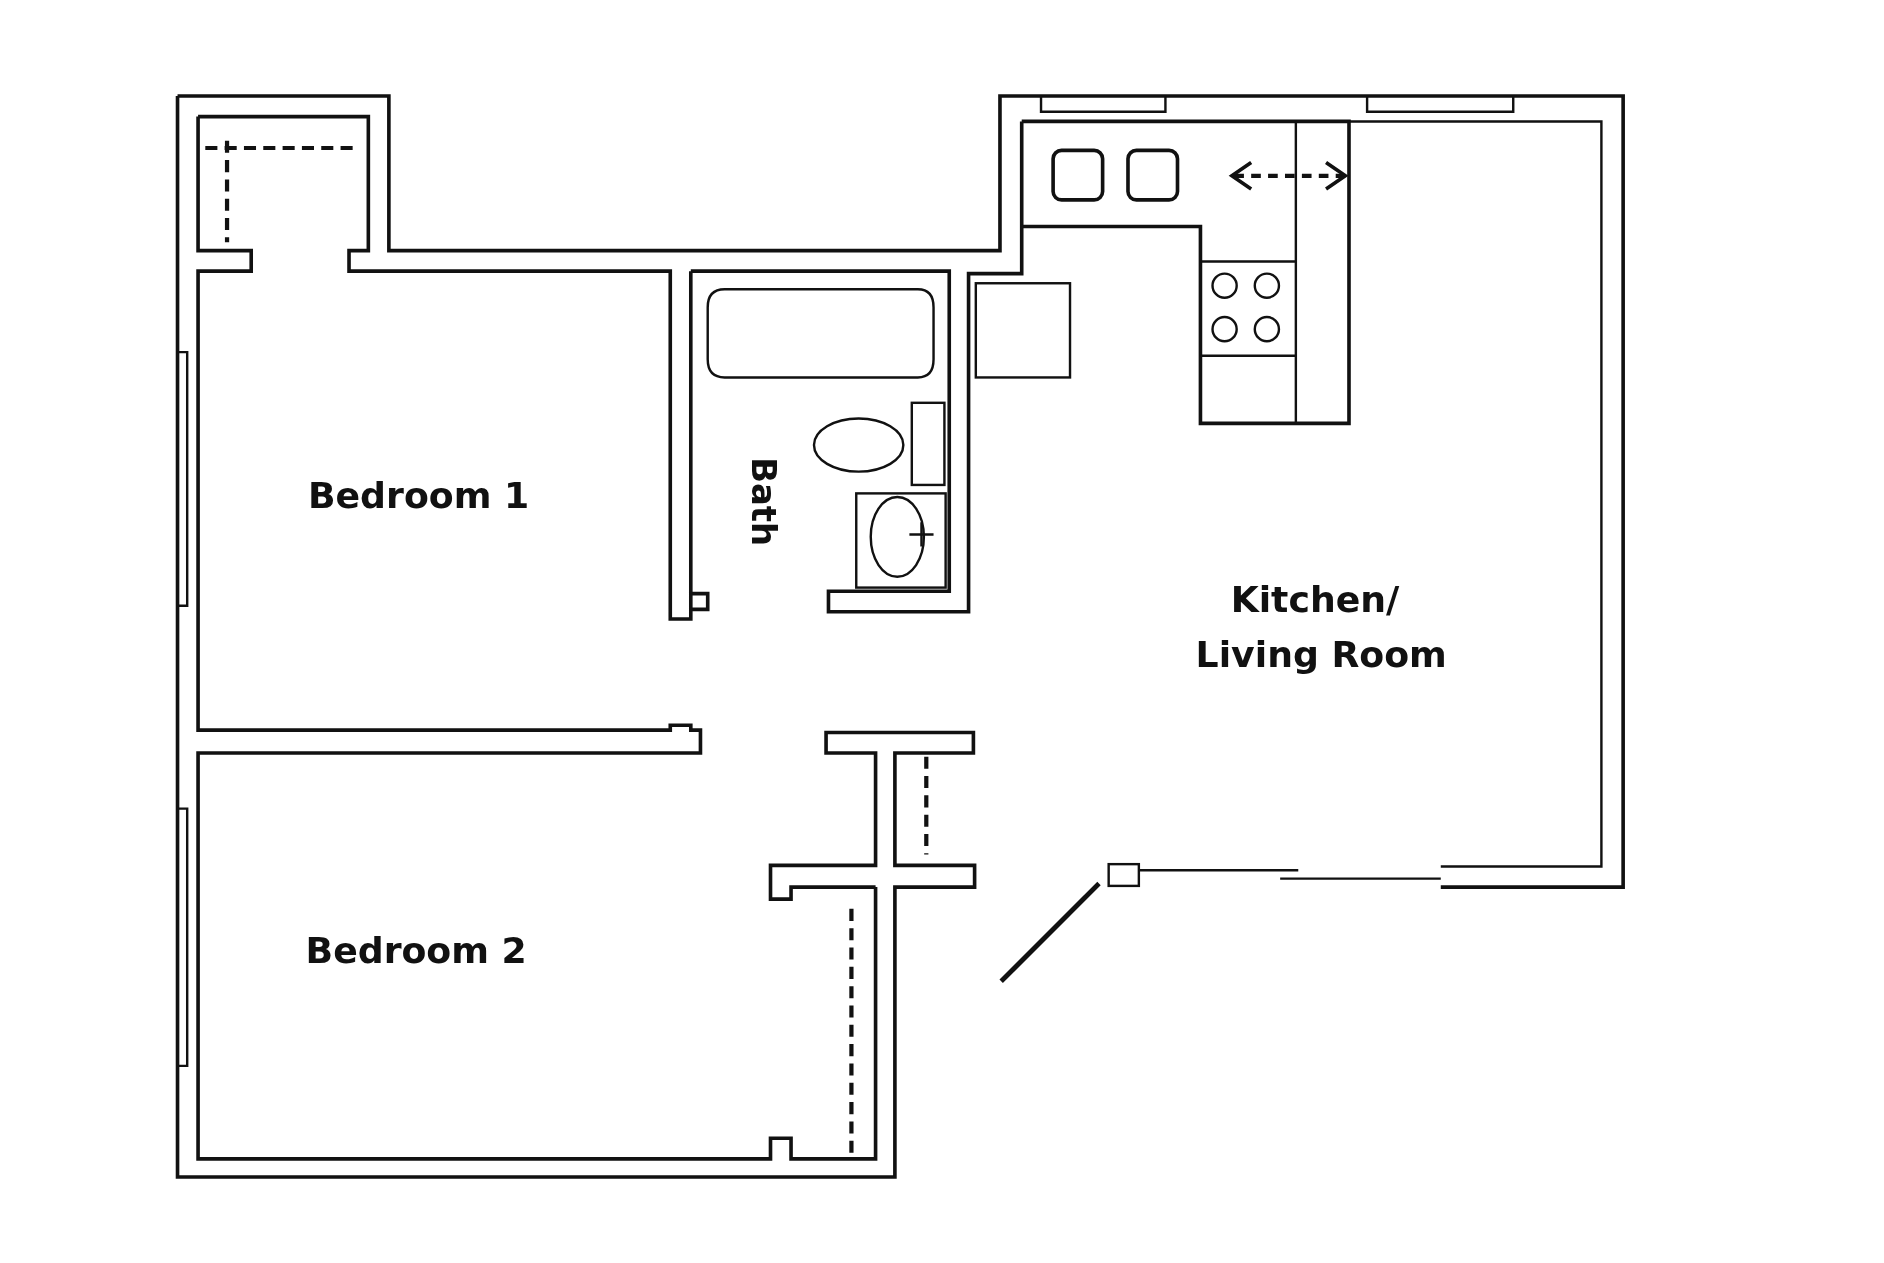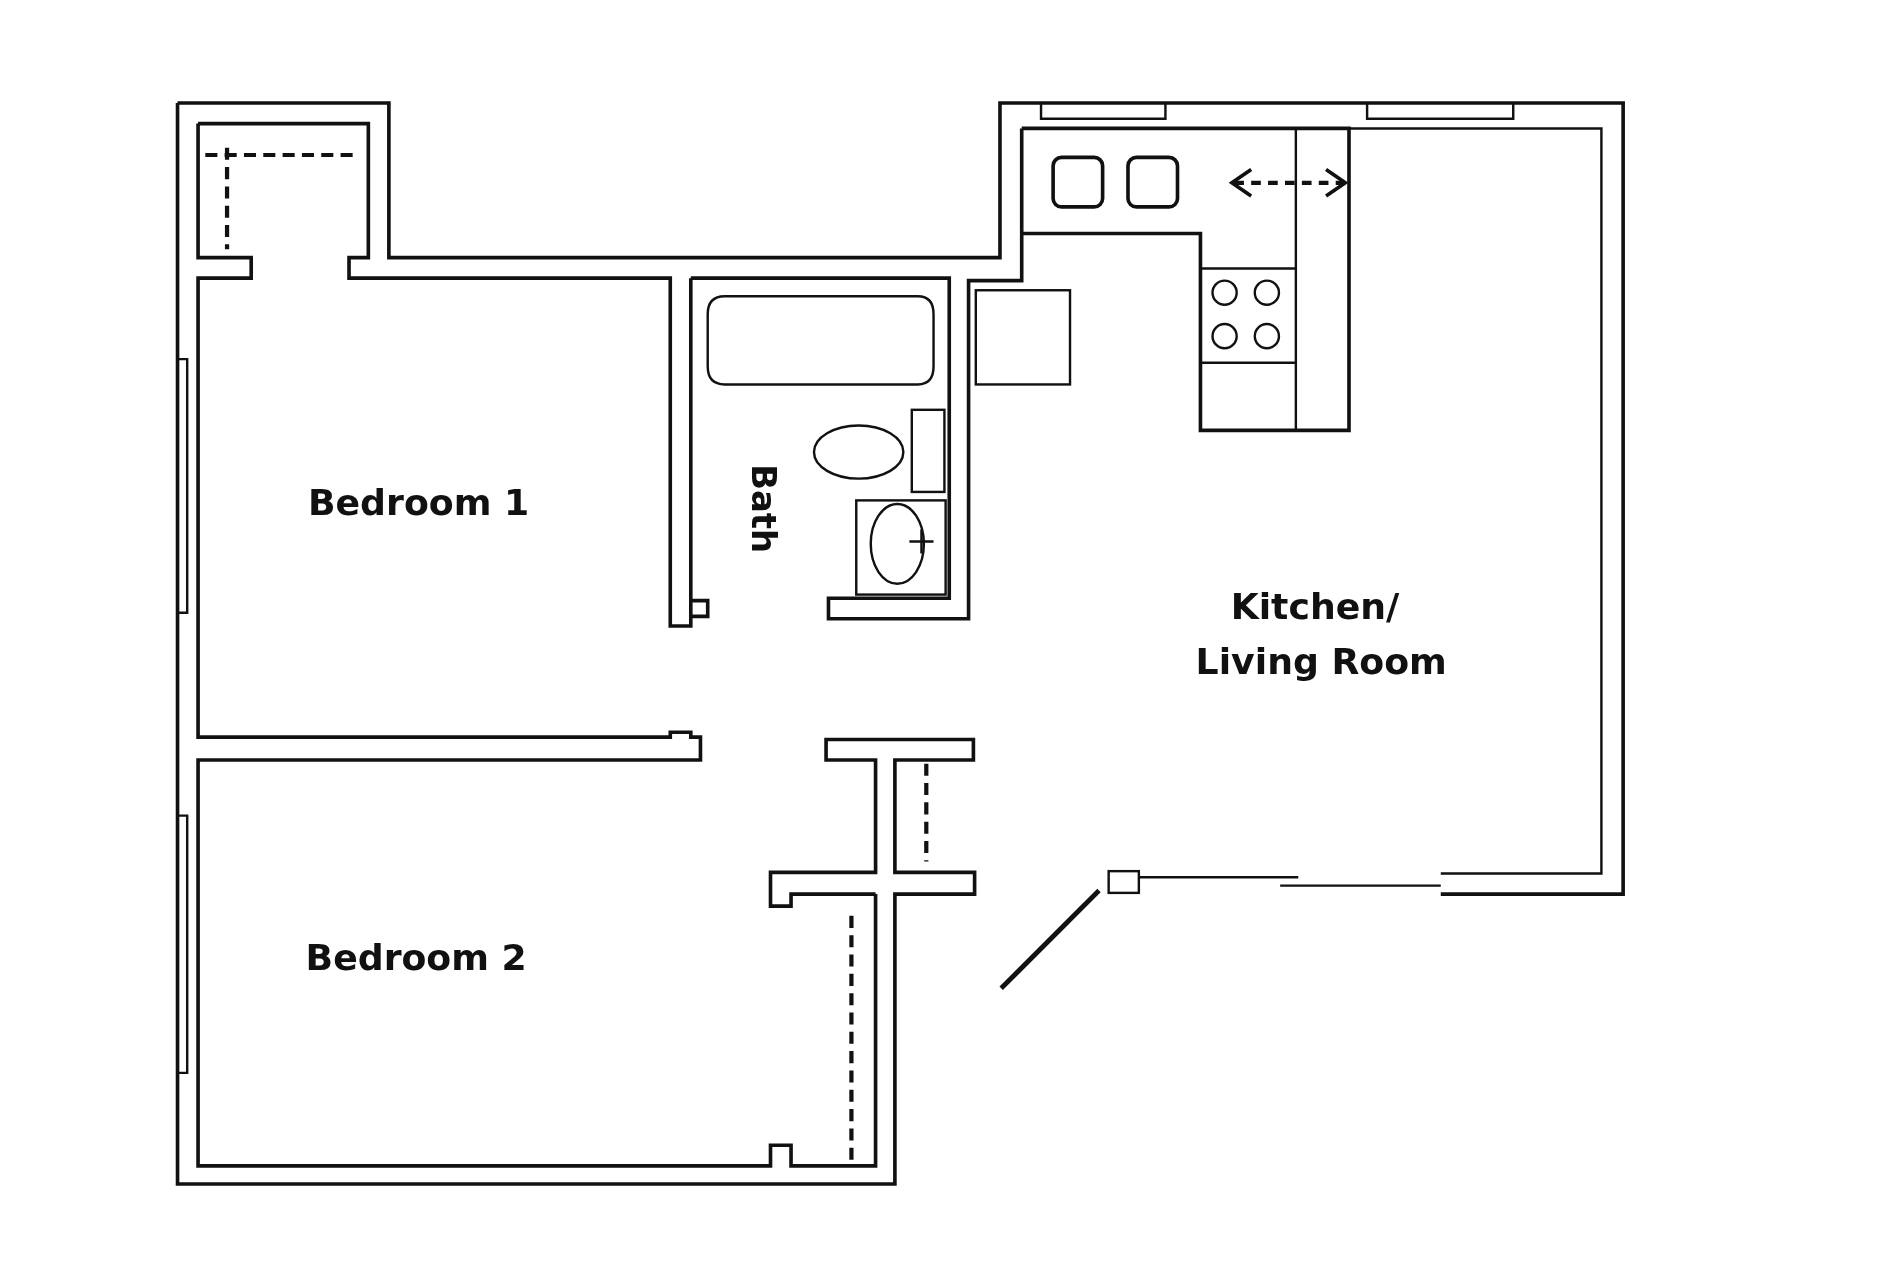--- a/index.html
+++ b/index.html
@@ -1,17 +1,17 @@
 <!DOCTYPE html>
 <html><head>
 <meta charset="utf-8">
 <style>
   html,body{margin:0;padding:0;background:#ffffff;}
   body{width:1884px;height:1263px;overflow:hidden;}
-  #plan{position:absolute;left:0;top:12px;width:1884px;height:1213px;}
+  #plan{position:absolute;left:0;top:5px;width:1884px;height:1213px;}
   svg text{font-family:"DejaVu Sans","Liberation Sans",sans-serif;font-weight:bold;fill:#111;}
   .w{fill:none;stroke:#111;stroke-width:3;}
   .t{fill:none;stroke:#111;stroke-width:2;}
   .d{fill:none;stroke:#111;stroke-width:3.5;stroke-dasharray:10 6;}
 </style>
 </head>
 <body>
 
 <div id="plan">
 <svg viewBox="0 0 1560 1045" width="1884" height="1263" xmlns="http://www.w3.org/2000/svg">

